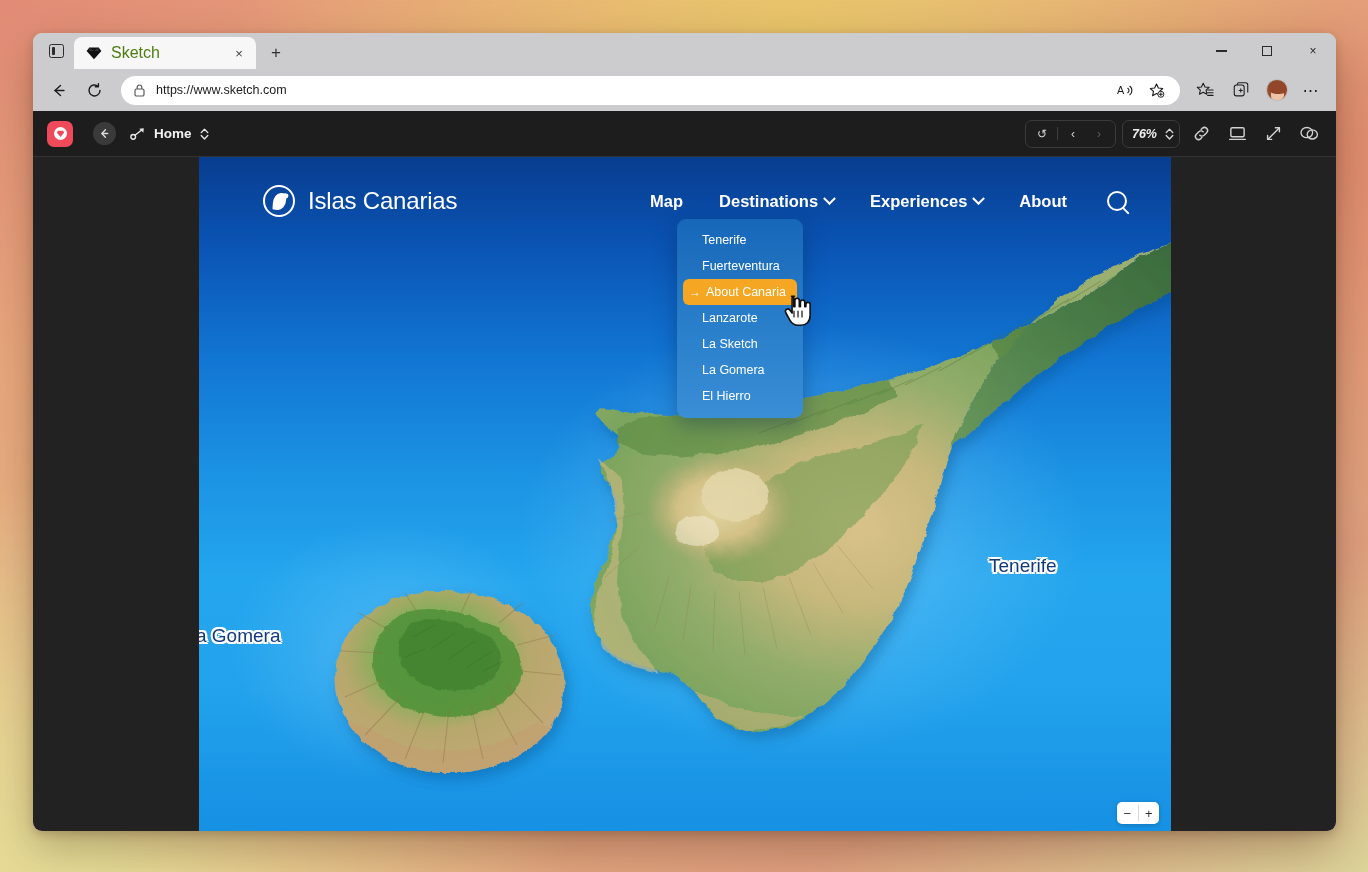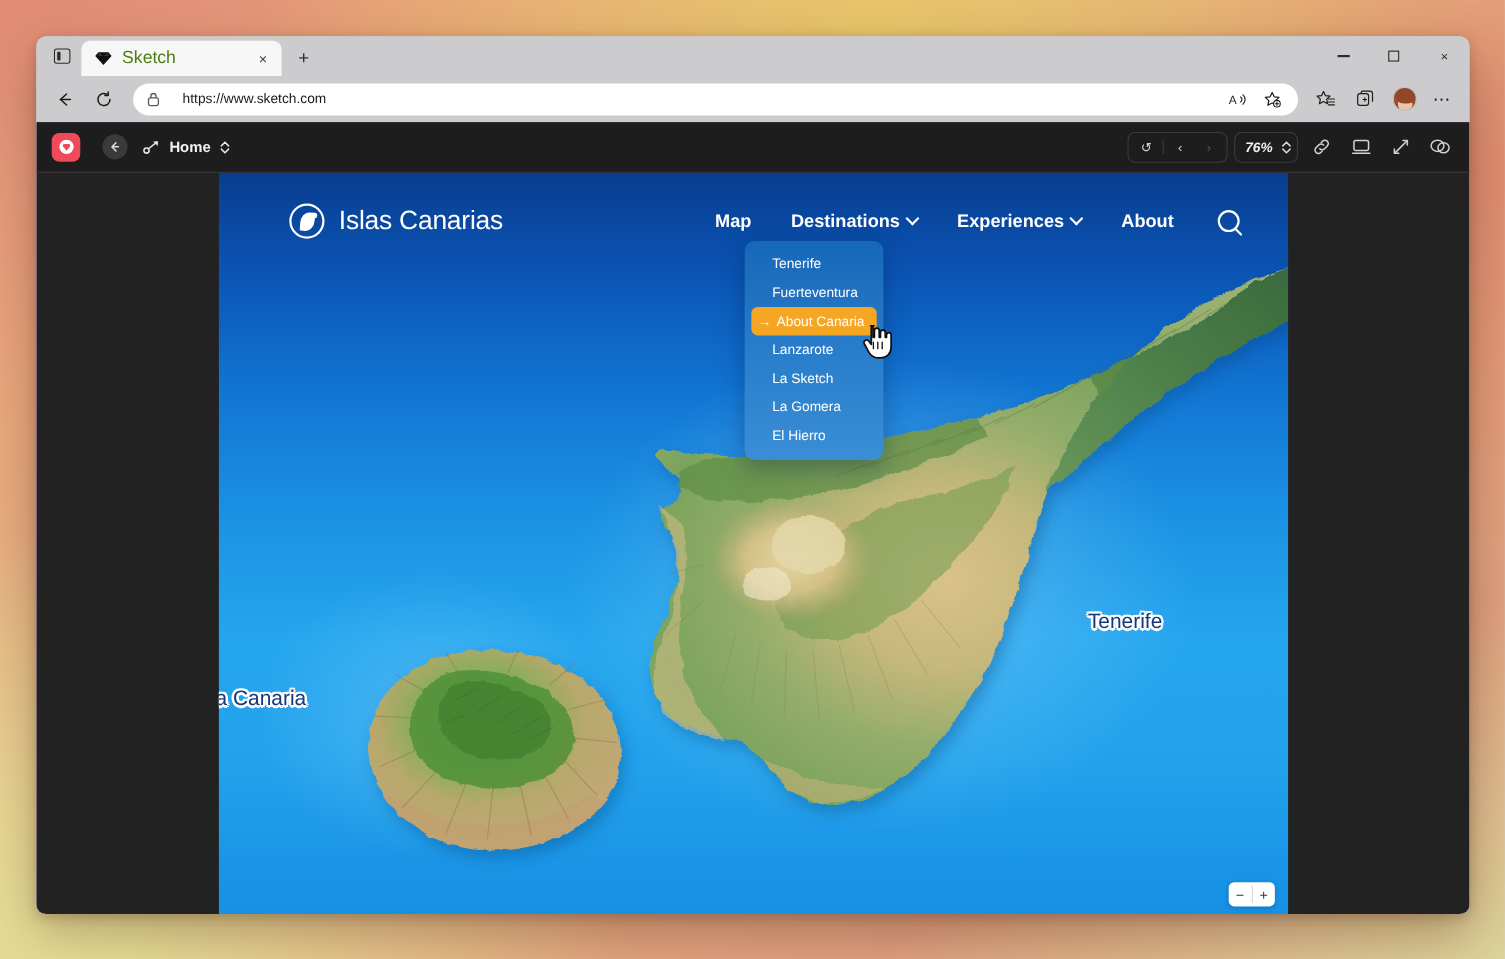--- a/index.html
+++ b/index.html
@@ -105,21 +105,21 @@
     flex: none;
   }
   #url-pill {
     flex: 1;
     height: 29px;
     background: #ffffff;
     border-radius: 15px;
     display: flex; align-items: center;
     padding: 0 10px 0 12px;
     margin: 0 6px 0 8px;
-    gap: 20px;
+    gap: 10px;
     min-width: 0;
   }
   #url-text {
     font-size: 12.5px; color: #1b1b1b;
     white-space: nowrap; overflow: hidden;
   }
   #url-right { margin-left: auto; display: flex; align-items: center; gap: 2px; }
   .url-right-btn {
     width: 28px; height: 26px; border-radius: 13px;
     display:flex; align-items:center; justify-content:center;
@@ -666,21 +666,21 @@
                 <path d="M232 492 L256 476"></path>
               <path d="M250 502 L276 484"></path>
                 <path d="M268 510 L294 494"></path>
               <path d="M206 500 L226 492"></path>
                 <path d="M284 514 L304 504"></path>
             </g>
           </g>
         </svg>
 
         <div class="map-label" id="label-tenerife">Tenerife</div>
-        <div class="map-label" id="label-gomera">a Canaria</div>
+        <div class="map-label" id="label-gomera">a Gomera</div>
 
         <div id="site-nav">
           <div id="brand">
             <div id="brand-mark">
               <div class="leaf"></div>
             </div>
             <span id="brand-name">Islas Canarias</span>
           </div>
 
           <div id="nav-links">

